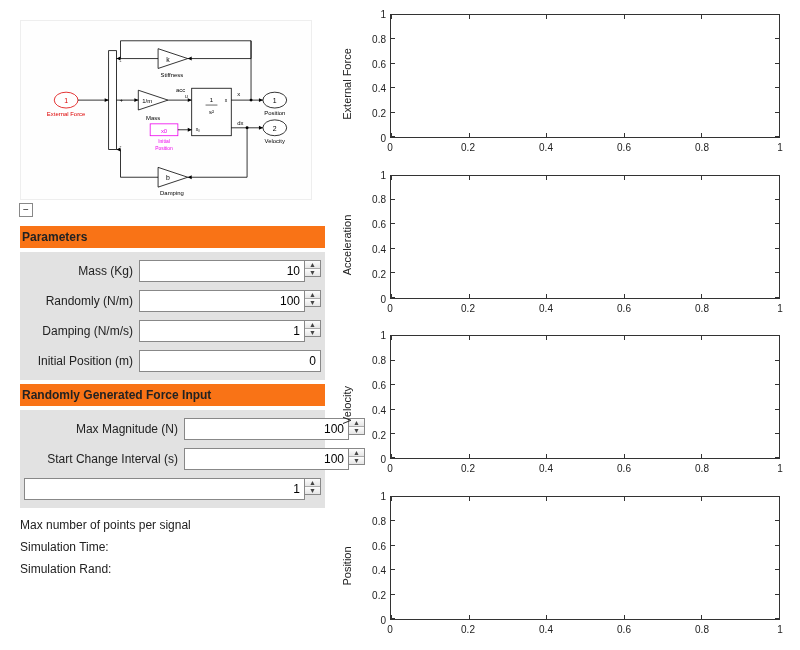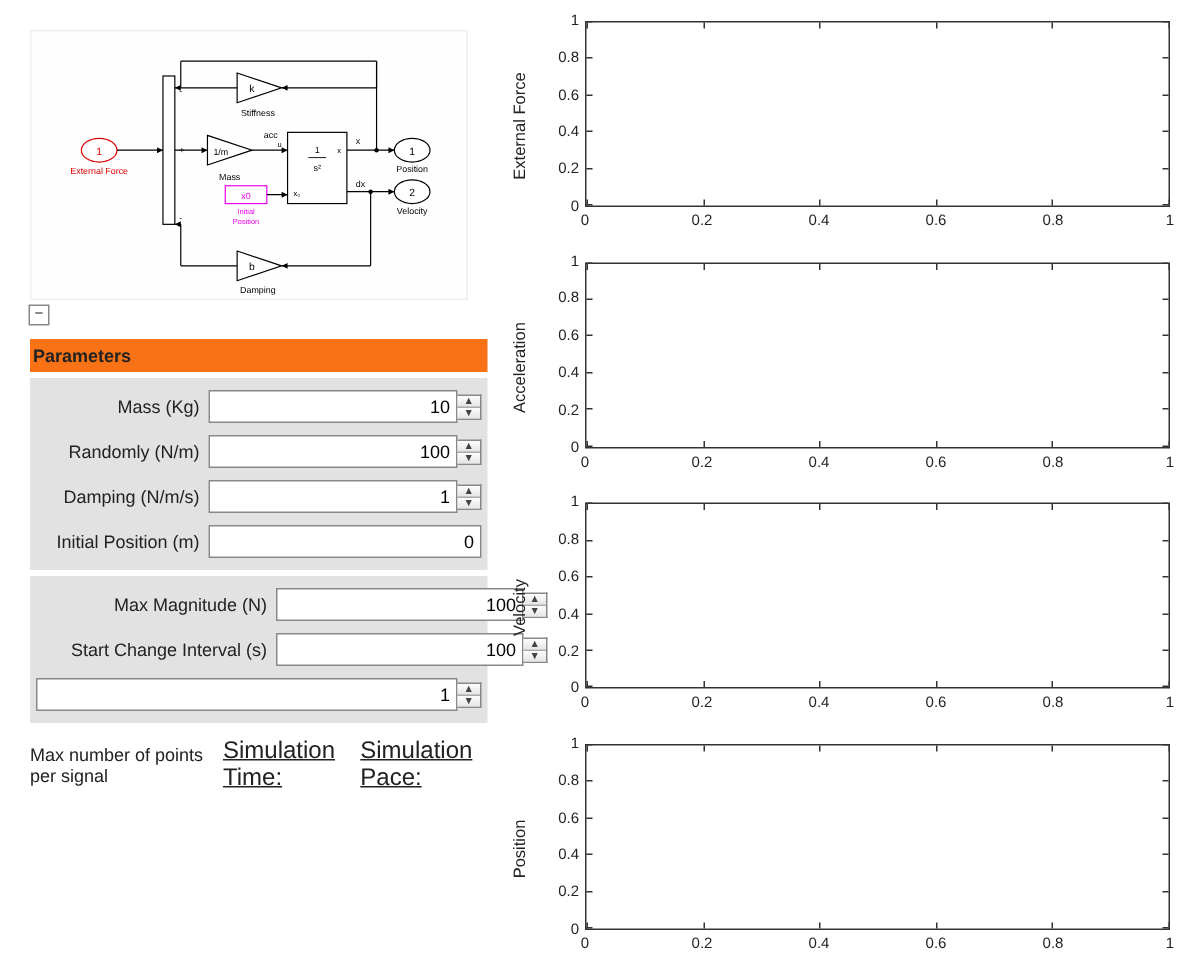--- a/index.html
+++ b/index.html
@@ -77,21 +77,21 @@
     text-align: right;
     padding-right: 6px;
     font-size: 12px;
     color:#222;
     background:#e2e2e2;
   }
   .param-label.wide { flex: 0 0 160px; }
   .param-input-wrap {
     flex: 1;
     display:flex;
-    align-items:center;
+    align-items:flex-start;
     height:22px;
   }
   .param-input {
     flex: 1;
     border: 1px solid #888;
     text-align: right;
     padding: 0 4px;
     font-size:12px;
     height:22px;
     background:#fff;
@@ -123,31 +123,31 @@
     height: 24px;
     font-weight:bold;
     font-size:13px;
     cursor:pointer;
     margin-top:4px;
     width:100%;
   }
   .below-start{
     margin-top:6px;
     display:flex;
-    flex-direction:row;
+    flex-direction:column;
     gap:8px;
   }
   .max-pts-row{
     display:flex;
     align-items:center;
     gap:10px;
   }
   .max-pts-row .lbl{font-size:12px;}
   .max-pts-row .param-input-wrap{flex:0 0 100px;}
-  .status-line{font-size:16px;text-decoration:underline;}
+  .status-line{font-size:12px;}
 
   
   .chart {
     position: relative;
     height: 148px;
     width: 100%;
   }
   .chart .ylabel {
     position:absolute;
     left: 2px;
@@ -351,20 +351,21 @@
         </div>
       </div>
       <div class="param-row plain" style="background:#e2e2e2">
         <div class="param-label">Initial Position (m)</div>
         <div class="param-input-wrap">
           <input class="param-input" value="0" style="">
         </div>
       </div>
     </div>
 
+    <div class="section-header">Randomly Generated Force Input</div>
     <div class="params-panel">
       <div class="param-row">
         <div class="param-label wide">Max Magnitude (N)</div>
         <div class="param-input-wrap">
           <input class="param-input" value="100" style="">
           <div class="spinner">
               <button>▲</button>
               <button>▼</button>
             </div>
         </div>
@@ -389,21 +390,21 @@
         </div>
       </div>
     </div>
 
 
     <div class="below-start">
       <div class="max-pts-row">
         <span class="lbl">Max number of points per signal</span>
       </div>
       <div class="status-line">Simulation Time:</div>
-      <div class="status-line">Simulation Pace:</div>
+      <div class="status-line">Simulation Rand:</div>
     </div>
   </div>
 
   <div class="right-col">
     <div class="chart">
       <div class="ylabel">External Force</div>
       <div class="yticks">
           <span style="bottom: 0%; top: auto; transform: translateY(50%);">0</span>
           <span style="bottom: 20%; top: auto; transform: translateY(50%);">0.2</span>
           <span style="bottom: 40%; top: auto; transform: translateY(50%);">0.4</span>

